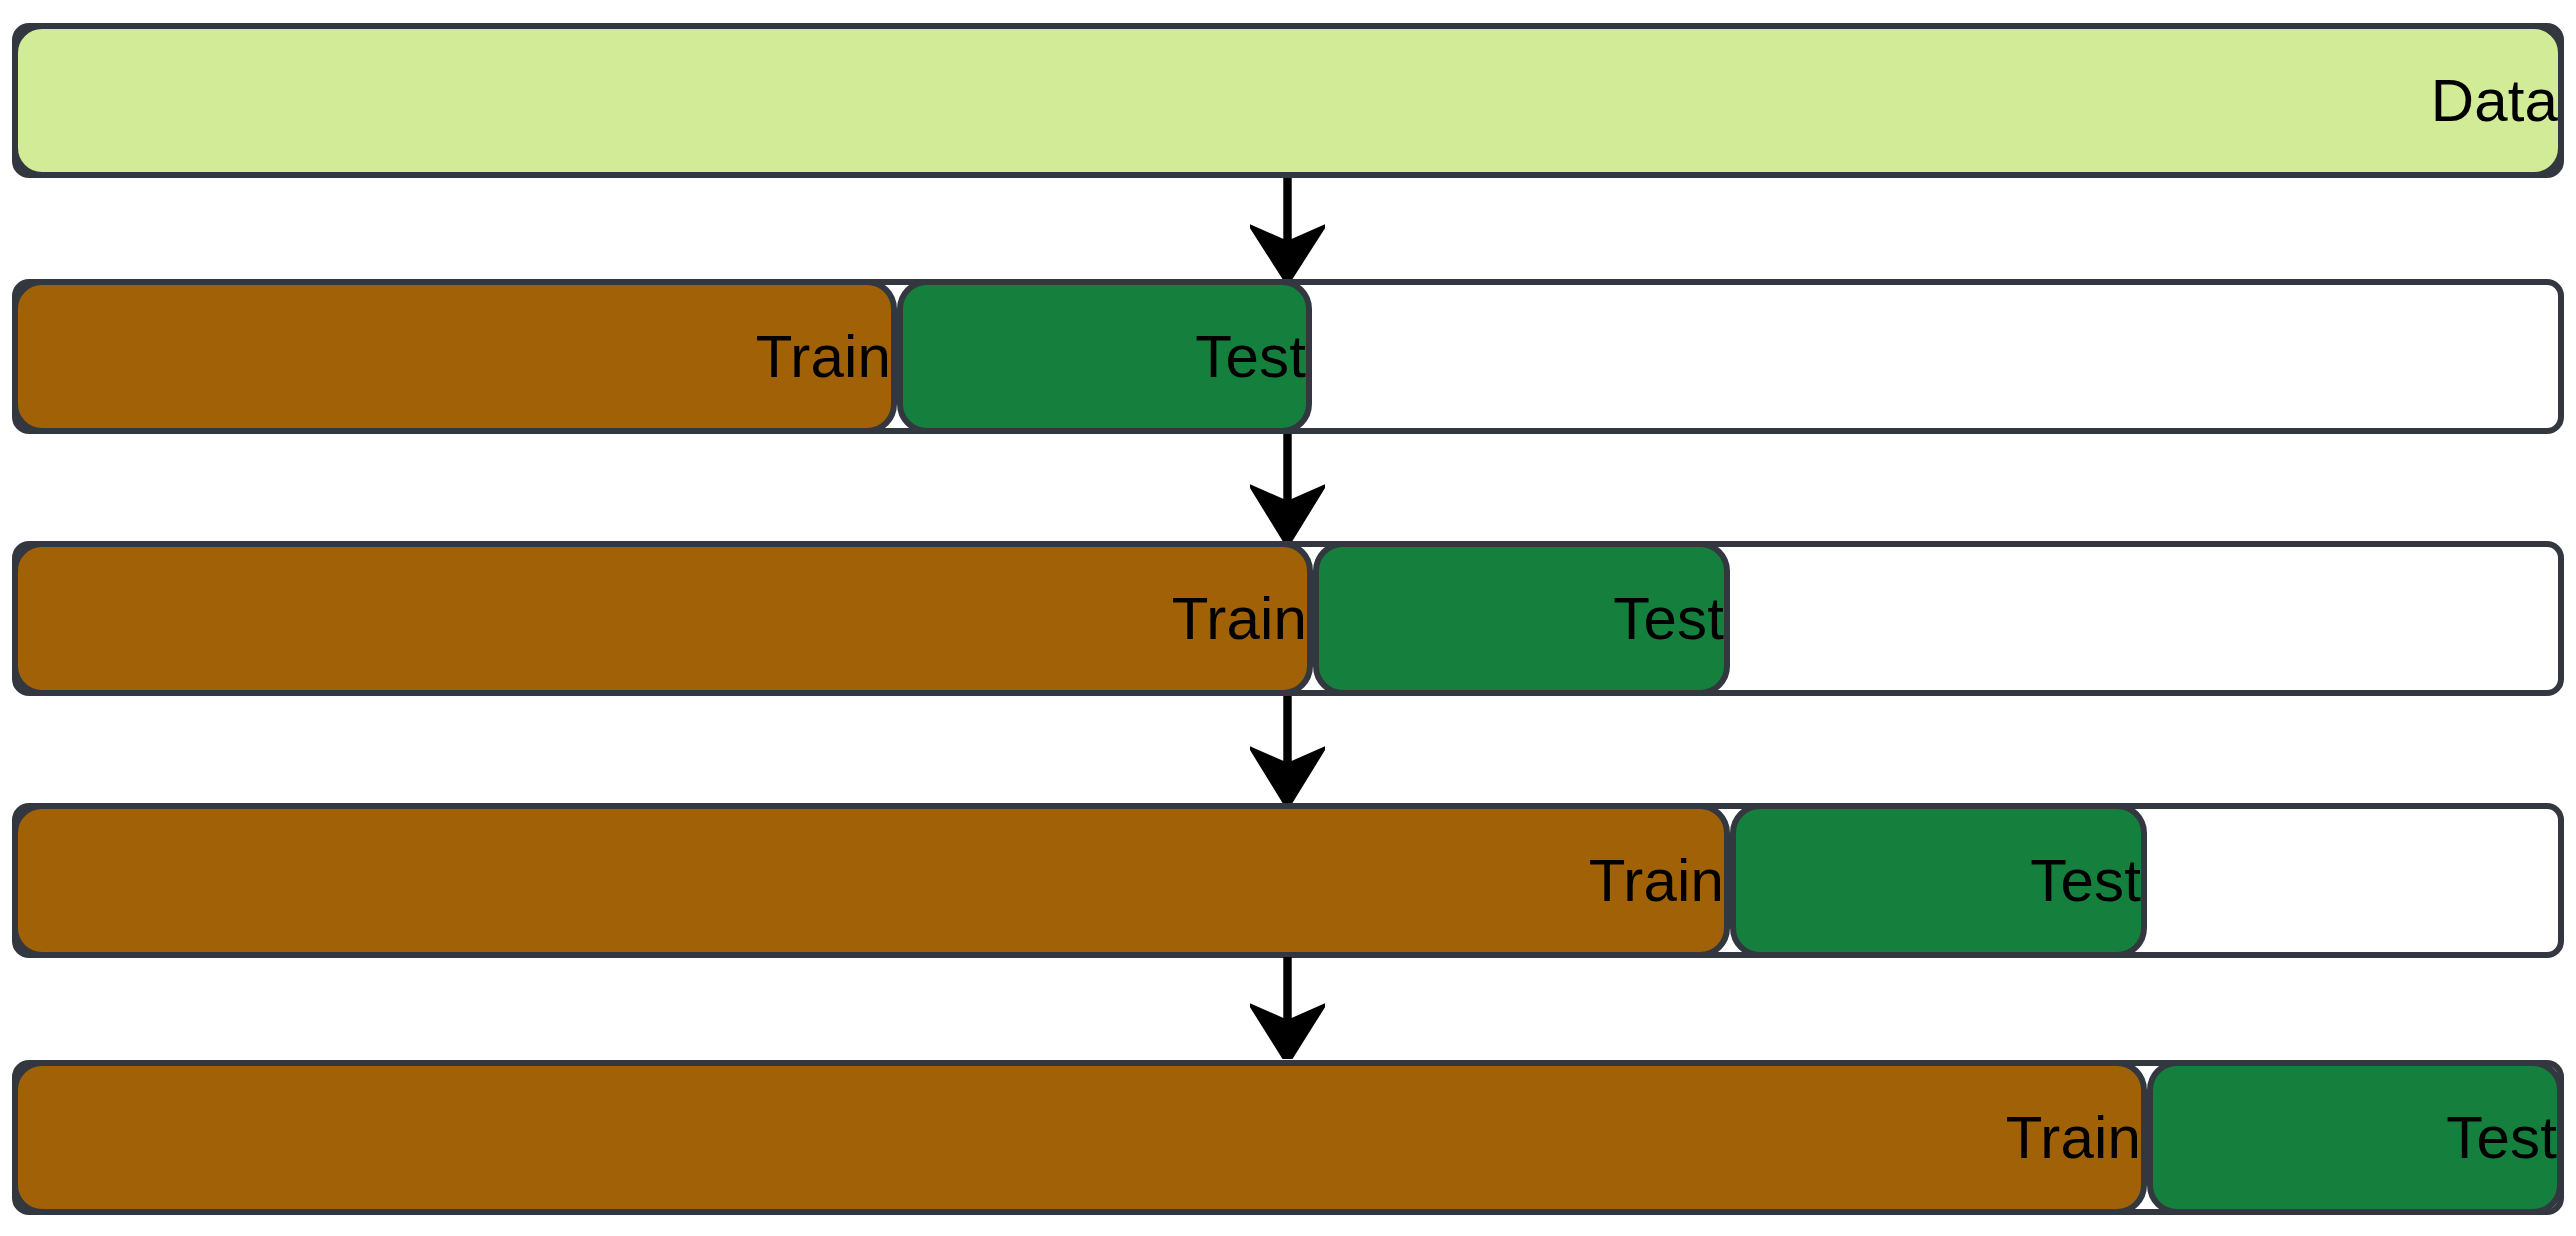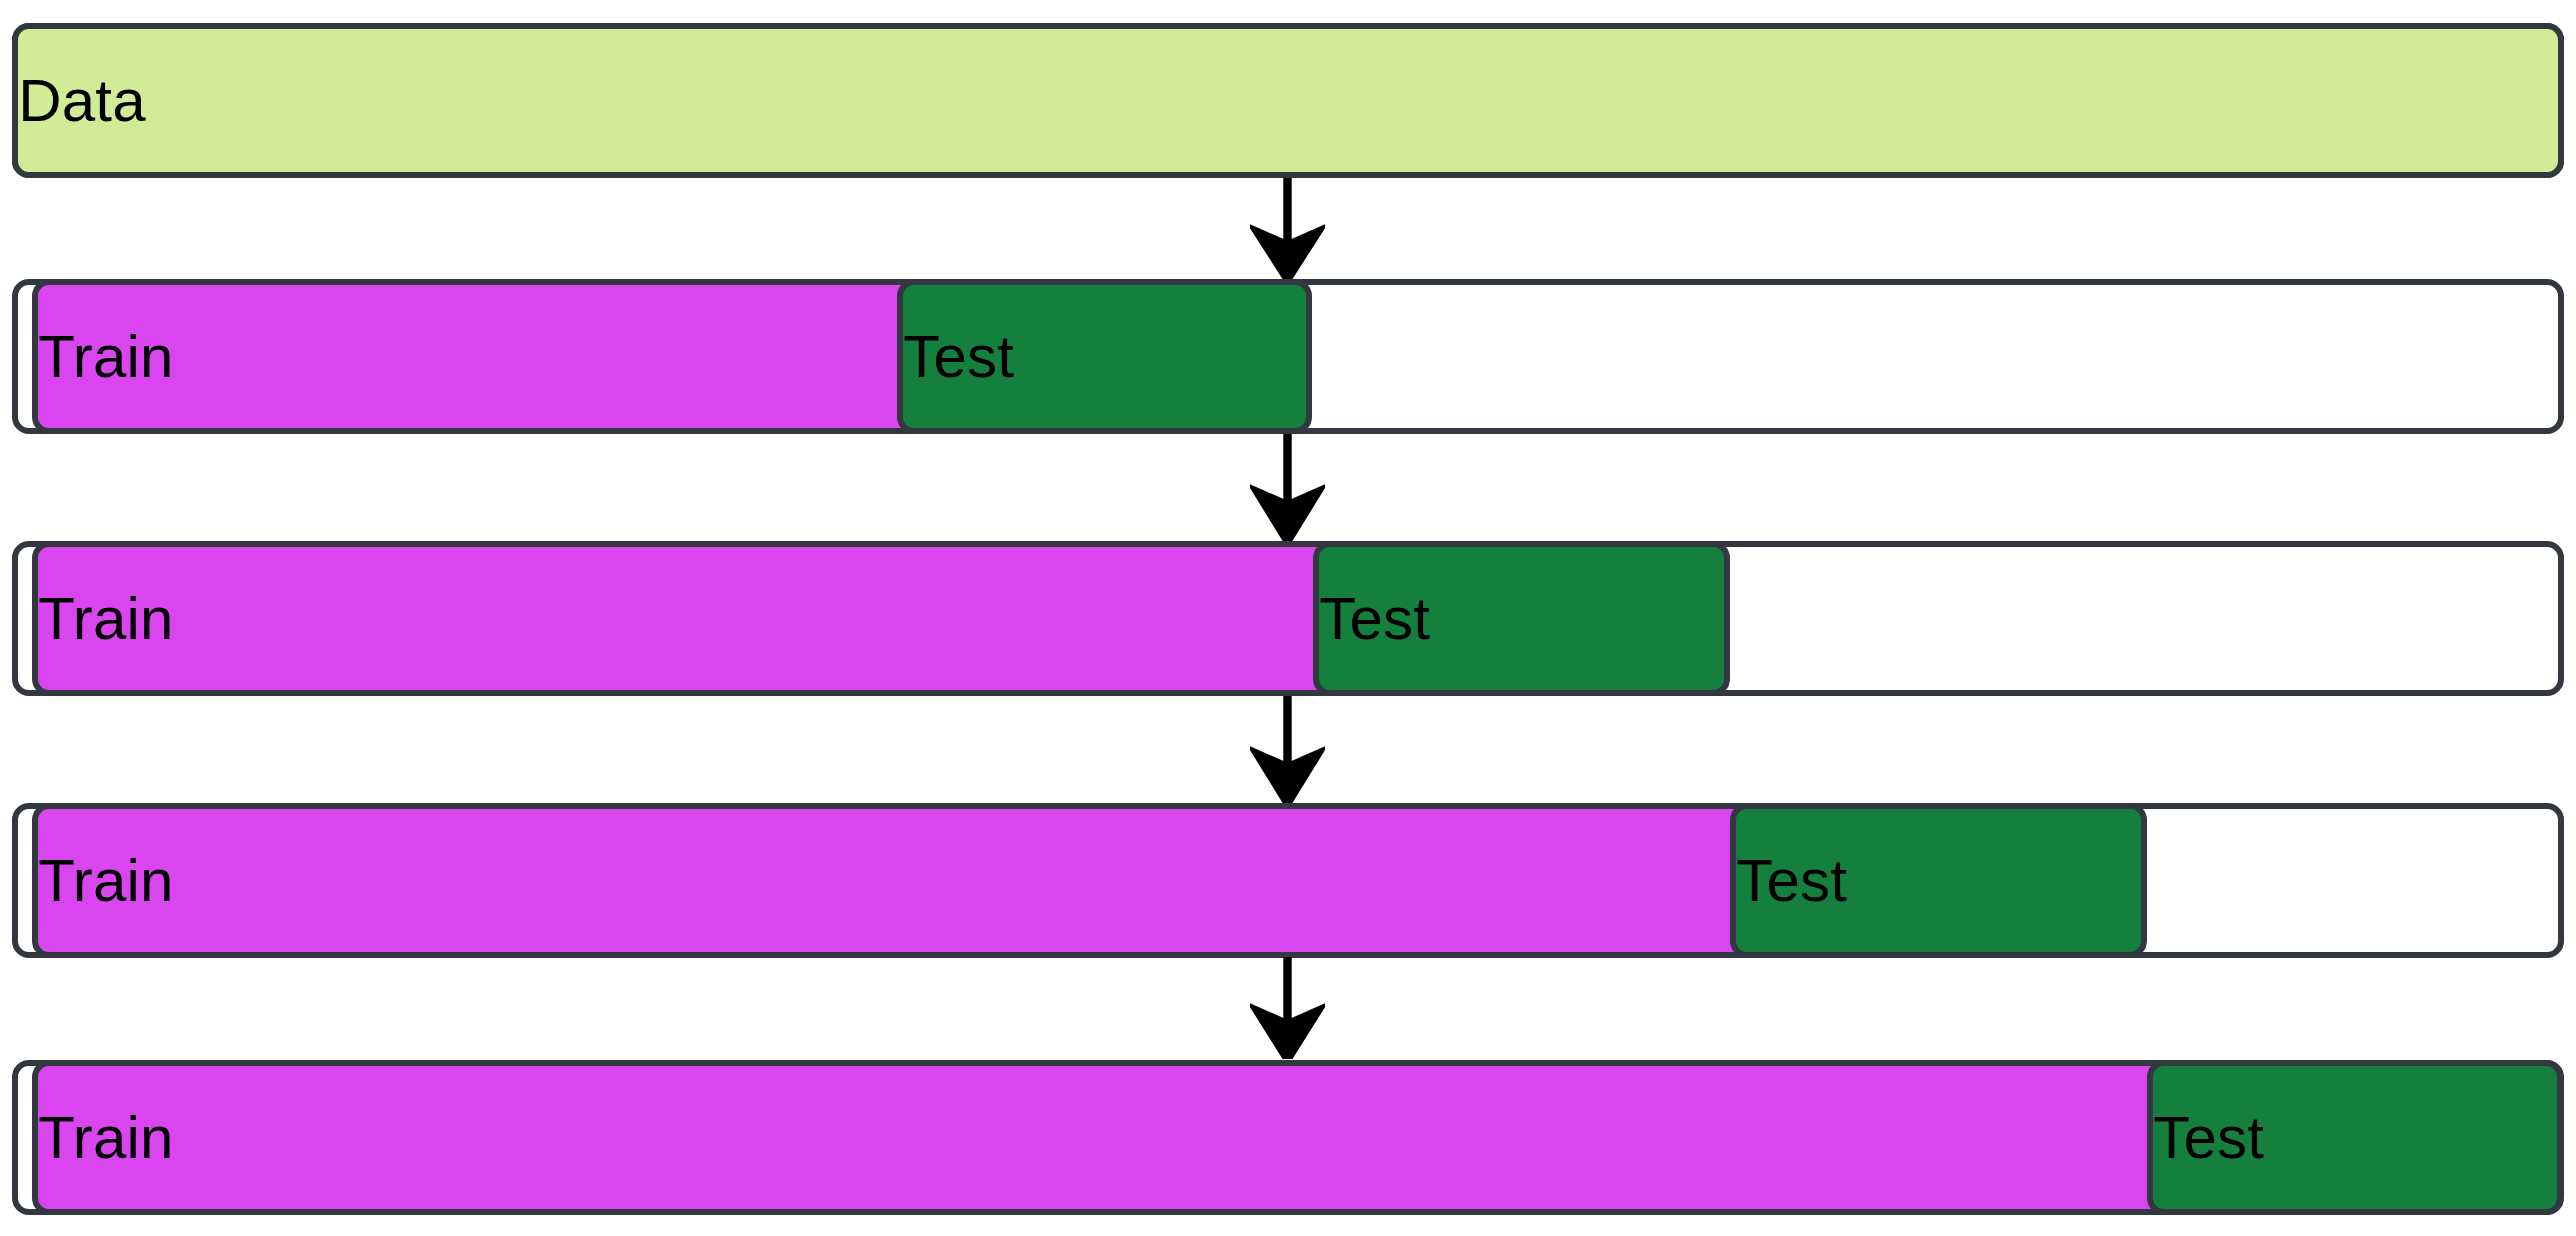--- a/index.html
+++ b/index.html
@@ -35,32 +35,32 @@
     background: #ffffff;
     border: 6.6px solid #333840;
     border-radius: 17px;
   }
   .seg {
     position: absolute;
     top: 0;
     height: 155px;
     box-sizing: border-box;
     border: 6.6px solid #333840;
-    border-radius: 17px;
+    border-radius: 30px;
     display: flex;
     align-items: center;
-    justify-content: flex-start;
+    justify-content: flex-end;
     color: #000000;
     font-size: 60px;
     line-height: 1;
     letter-spacing: 0.2px;
     white-space: nowrap;
   }
   .seg-data  { background: #d2eb96; }
-  .seg-train { background: #d946ef; margin-left: 20px; }
+  .seg-train { background: #a16207; }
   .seg-test  { background: #15803d; }
 
   .arrow {
     position: absolute;
     width: 75px;
     height: 103px;
     overflow: visible;
   }
   .arrow svg { display: block; }
   .seg-label { pointer-events: none; }

